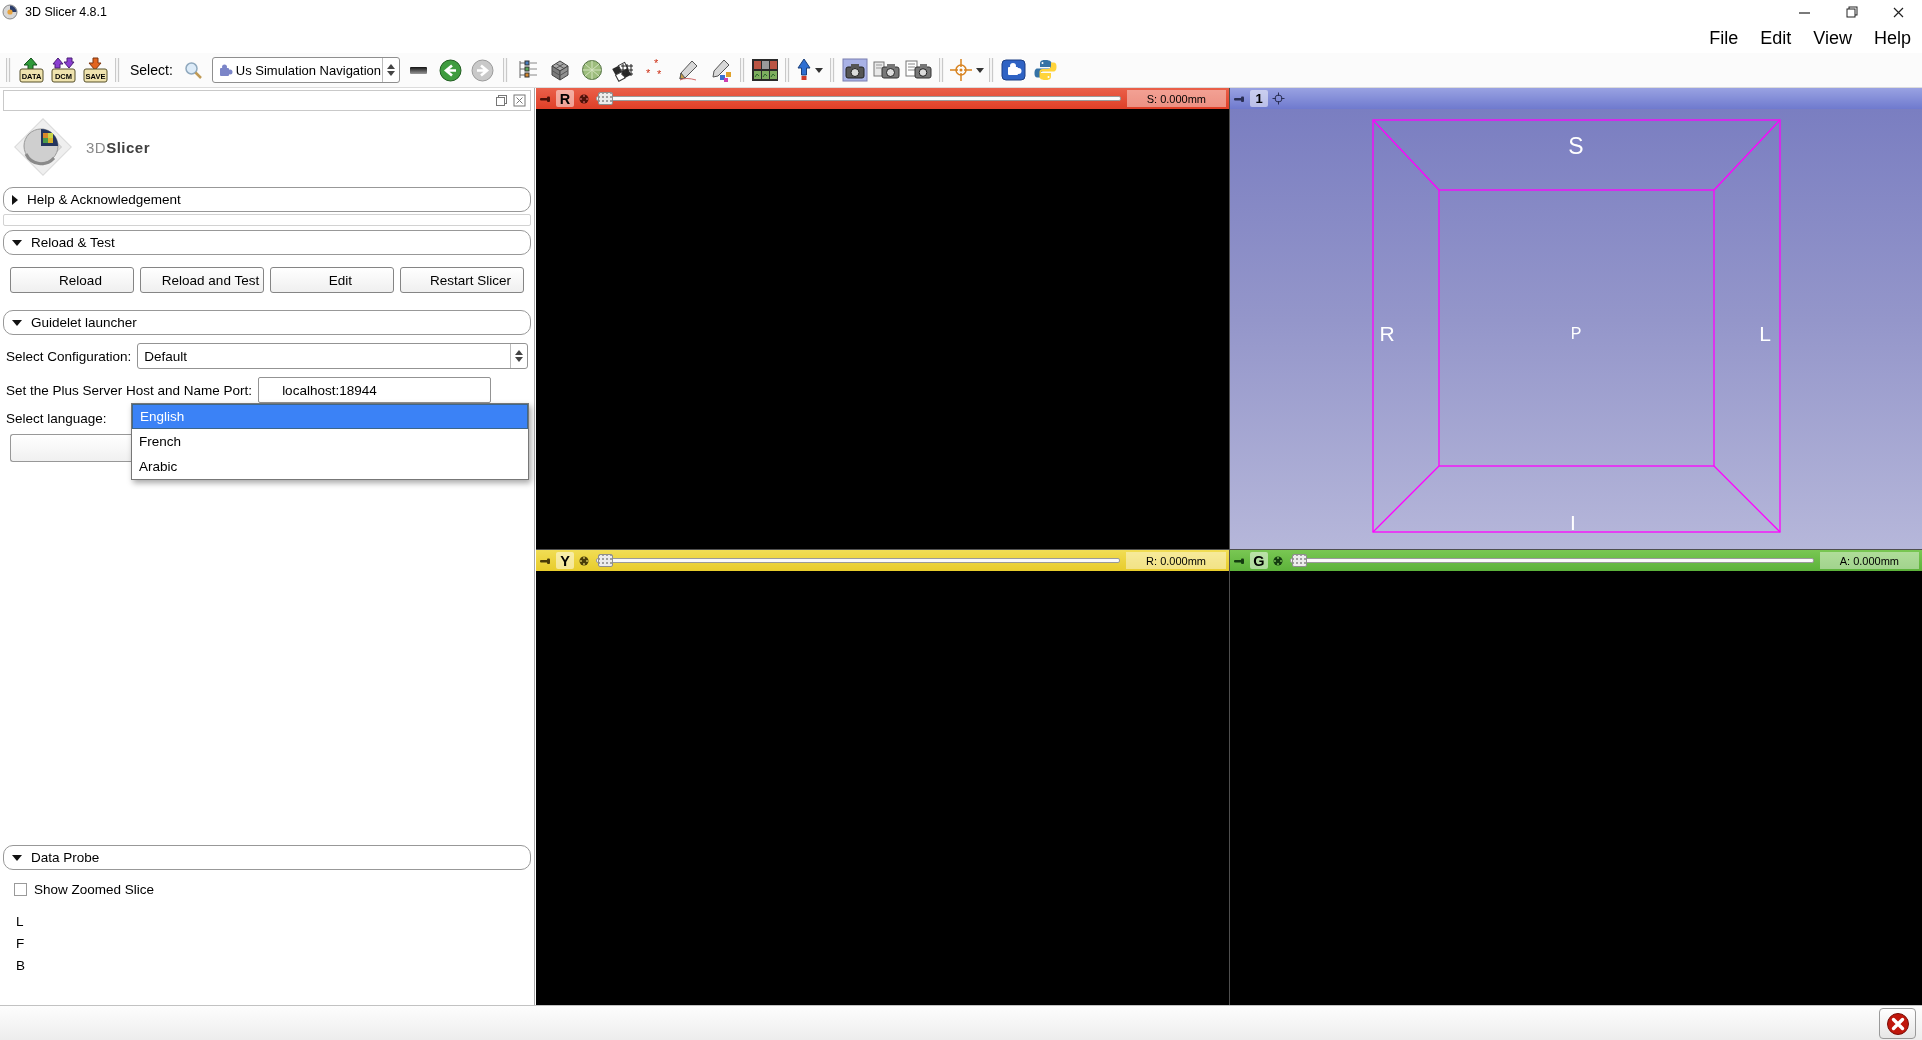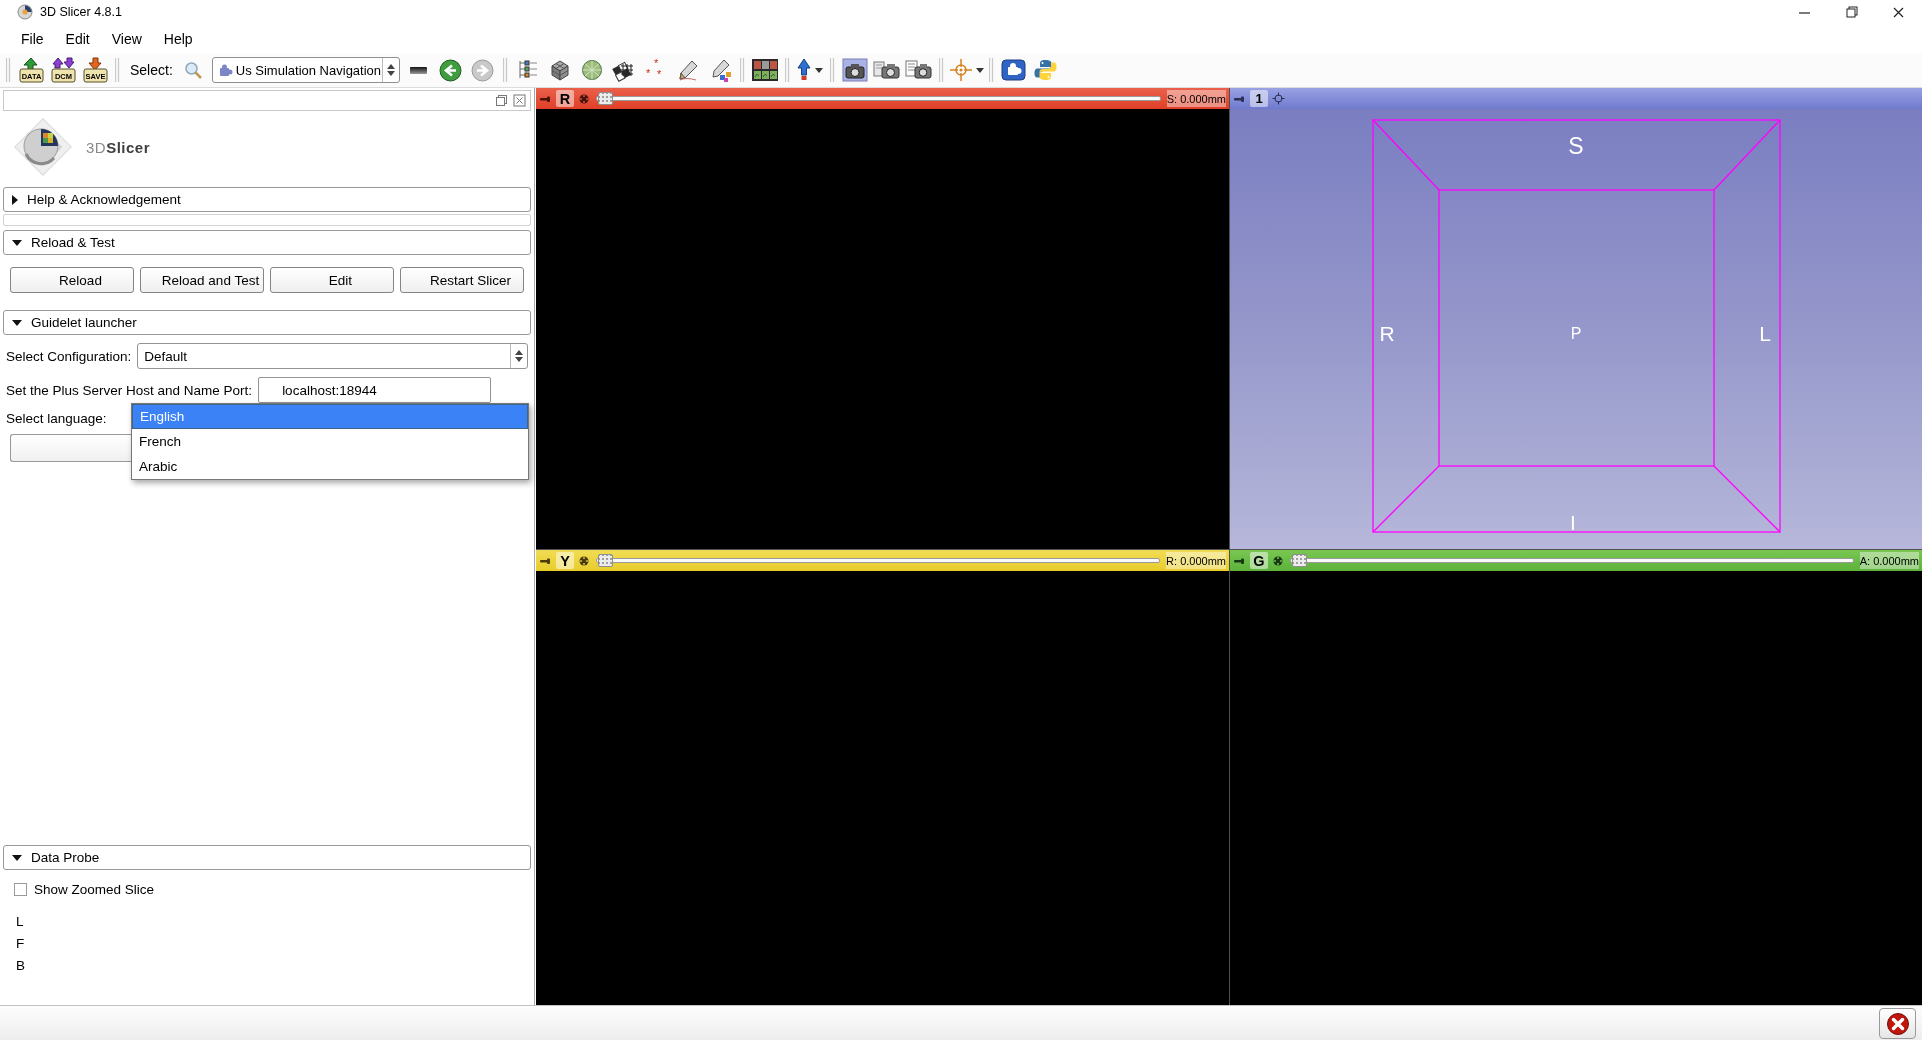--- a/index.html
+++ b/index.html
@@ -1,27 +1,27 @@
 <!DOCTYPE html>
 <html><head>
 <meta charset="utf-8">
 <style>
 * { box-sizing: border-box; margin:0; padding:0; }
 html,body { width:1922px; height:1040px; }
 body { font-family:"Liberation Sans","DejaVu Sans",sans-serif; font-size:13px; color:#000; background:#fff; position:relative; overflow:hidden; }
 
 
-.titlebar { position:absolute; top:0; left:0; right:0; height:24px; background:#fff; display:flex; align-items:center; padding-left:17px; }
+.titlebar { position:absolute; top:0; left:0; right:0; height:24px; background:#fff; display:flex; align-items:center; padding-left:2px; }
 .app-icon { width:16px; height:16px; margin-right:7px; display:inline-flex; }
 .title-text { font-size:12.5px; }
 .win-controls { margin-left:auto; display:flex; height:100%; }
 .win-btn { width:47px; display:flex; align-items:center; justify-content:center; }
 
 
-.menubar { position:absolute; top:24px; left:0; right:0; height:29px; background:#fff; display:flex; align-items:center; padding-left:10px; font-size:14px; }
+.menubar { position:absolute; top:24px; left:0; right:0; height:29px; background:#fff; display:flex; align-items:center; padding-left:10px; font-size:18px;justify-content:flex-end; }
 .menu-item { padding:4px 11px; }
 
 
 .toolbar { position:absolute; top:53px; left:0; right:0; height:35px; background:#fbfbfb; border-bottom:1px solid #dcdcdc; display:flex; align-items:center; padding-left:2px; }
 .g { width:5px; height:24px; margin:0 4px; background:repeating-linear-gradient(90deg,#c9c9c9 0 1px,#f4f4f4 1px 3px); flex:none; }
 .tb-btn { height:30px; min-width:30px; display:flex; align-items:center; justify-content:center; margin:0 1px; flex:none; }
 .tb-label { font-size:14px; margin:0 4px 0 6px; }
 .modules-combo { height:26px; width:188px; border:1px solid #8f8f8f; border-radius:3px; background:#fff; display:flex; align-items:center; padding-left:5px; margin:0 3px; flex:none; }
 .modules-combo .val { font-size:13px; white-space:nowrap; overflow:hidden; flex:1; margin-left:3px; }
 .spinner { width:17px; height:24px; border-left:1px solid #bbb; display:flex; flex-direction:column; align-items:center; justify-content:center; gap:2px; }
@@ -30,21 +30,21 @@
 .caret { width:0; height:0; border-left:4px solid transparent; border-right:4px solid transparent; border-top:5px solid #333; margin-left:3px; }
 .hist-bar { width:17px; height:7px; border-radius:1px; background:linear-gradient(#111,#9a9a9a); }
 
 
 .sidebar { position:absolute; left:0; top:88px; width:535px; height:917px; background:#fff; border-right:1px solid #a8a8a8; display:flex; flex-direction:column; }
 .panel-topbar { margin:2px 3px 0; height:21px; border:1px solid #c9c9c9; display:flex; align-items:center; justify-content:flex-end; gap:5px; padding-right:4px; }
 .logo-row { height:72px; display:flex; align-items:center; padding-left:14px; }
 .logo-text { margin-left:14px; font-size:15px; letter-spacing:.5px; }
 .logo-text .p1 { color:#8a8a8a; }
 .logo-text .p2 { color:#3f3f3f; font-weight:bold; }
-.section-header { margin:4px 3px 0; height:25px; border:1px solid #989898; border-radius:3px; display:flex; align-items:center; gap:9px; padding-left:8px; background:#fff; font-size:13.5px; }
+.section-header { margin:4px 3px 0; height:25px; border:1px solid #989898; border-radius:10px; display:flex; align-items:center; gap:9px; padding-left:8px; background:#fff; font-size:13.5px; }
 .tri-r { width:0; height:0; border-top:5px solid transparent; border-bottom:5px solid transparent; border-left:6px solid #111; }
 .tri-d { width:0; height:0; border-left:5px solid transparent; border-right:5px solid transparent; border-top:6px solid #111; }
 .empty-strip { margin:2px 3px 0; height:12px; border:1px solid #d2d2d2; border-radius:2px; }
 .reload-row { display:flex; gap:6px; margin:12px 10px 2px; }
 .btn { flex:1; height:26px; border:1px solid #858585; border-radius:3px; background:linear-gradient(#ffffff,#efefef); display:flex; align-items:center; justify-content:center; font-size:13.5px;padding-left:17px; }
 .form-row { display:flex; align-items:center; margin:8px 6px 0; gap:6px; font-size:13.5px; }
 .combo { flex:1; height:26px; border:1px solid #939393; border-radius:3px; background:#fff; display:flex; align-items:center; padding-left:6px; }
 .combo .val { flex:1; }
 .text-input { width:233px; height:26px; border:1px solid #939393; border-radius:2px; padding:0 23px; font:13.5px "Liberation Sans","DejaVu Sans",sans-serif; }
 .lang-popup { position:absolute; left:131px; top:315px; width:398px; background:#fff; border:1px solid #777; box-shadow:2px 3px 6px rgba(0,0,0,.35); z-index:6; }
@@ -61,21 +61,21 @@
 #v-red    { left:0;     top:0;     width:693px; height:461px; }
 #v-3d     { left:694px; top:0;     width:692px; height:461px; }
 #v-yellow { left:0;     top:462px; width:693px; height:455px; }
 #v-green  { left:694px; top:462px; width:692px; height:455px; }
 .slice-bar { height:21px; display:flex; align-items:center; gap:4px; padding:0 3px; flex:none; }
 .bar-red    { background:linear-gradient(#ea604a,#df3f27); }
 .bar-yellow { background:linear-gradient(#f1dd55,#e8cc2b); }
 .bar-green  { background:linear-gradient(#79c753,#5cb23a); }
 .bar-3d     { background:linear-gradient(#99a2e2,#6f7ace); }
 .view-label { min-width:18px; height:17px; padding:0 2px; background:rgba(255,255,255,.5); border-radius:2px; display:flex; align-items:center; justify-content:center; font-size:14.5px; font-weight:bold; }
-.offset-label { height:17px; padding:0 0; background:rgba(255,255,255,.42); display:flex; align-items:center; font-size:11px; white-space:nowrap; }
+.offset-label { height:17px; padding:0 20px; background:rgba(255,255,255,.42); display:flex; align-items:center; font-size:11px; white-space:nowrap; }
 .slice-slider { flex:1; position:relative; height:15px; margin:0 2px; }
 .groove { position:absolute; left:0; right:0; top:5px; height:5px; background:#fafafa; border:1px solid #9a9a9a; border-radius:2px; }
 .handle { position:absolute; left:2px; top:1px; width:15px; height:13px; background:#ececec; border:1px solid #8e8e8e; border-radius:2px; background-image:radial-gradient(#9f9f9f 1px, transparent 1.2px); background-size:4px 4px; background-position:2px 2px; }
 .slice-content { flex:1; background:#000; }
 .threed-content { flex:1; position:relative; background:linear-gradient(180deg,#7a7ec1 0%, #9496ca 48%, #b6b7da 100%); }
 .threed-content svg { position:absolute; inset:0; }
 .mini-icon { display:inline-flex; }
 
 
 .statusbar { position:absolute; left:0; top:1005px; right:0; height:35px; background:linear-gradient(#fdfdfd,#ededed); border-top:1px solid #c2c2c2; }

